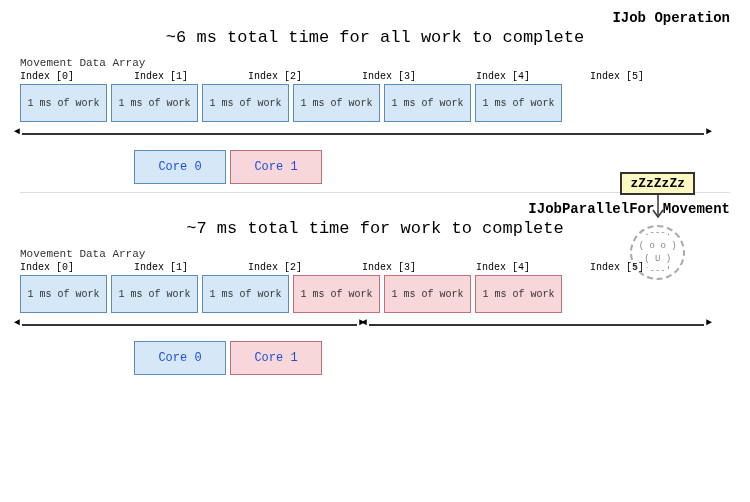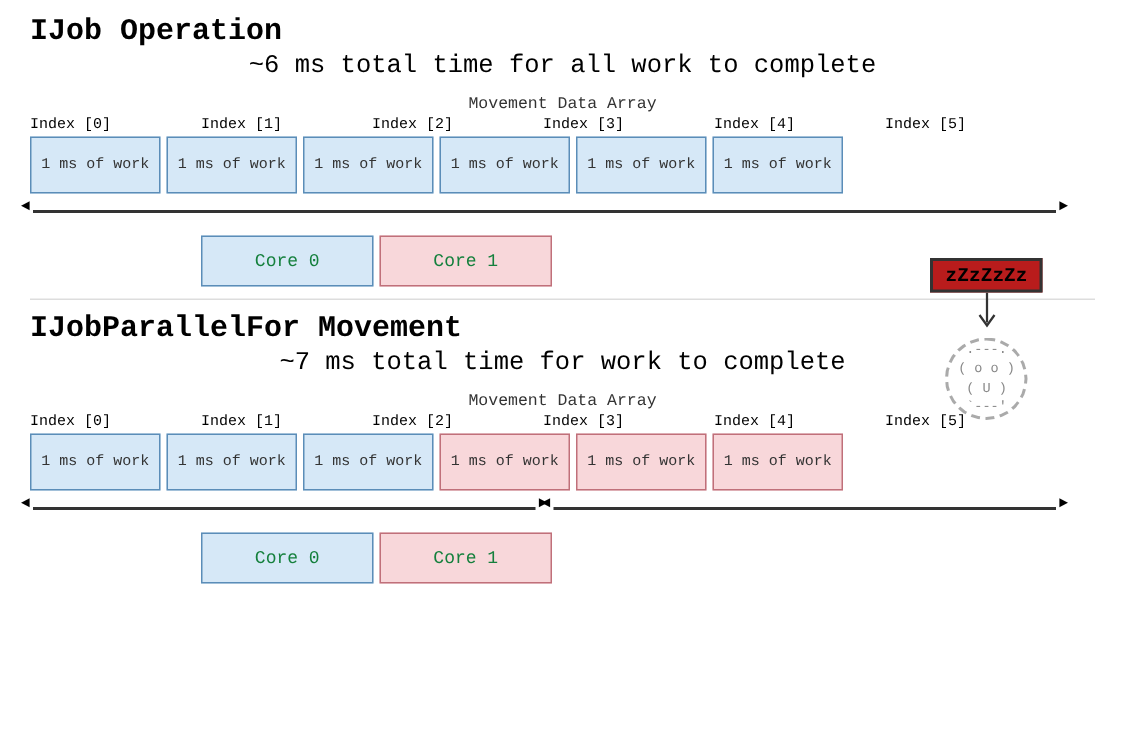--- a/index.html
+++ b/index.html
@@ -11,37 +11,36 @@
       font-size: 12px;
       overflow: hidden;
       position: relative;
     }
 
     .diagram-container {
       padding: 10px 20px;
     }
 
     .section-title {
-      text-align: left;
+      text-align: right;
       font-weight: bold;
-      font-size: 20px;
+      font-size: 14px;
       margin-bottom: 2px;
     }
 
     .section-subtitle {
       text-align: center;
       font-size: 17px;
       margin-bottom: 10px;
     }
 
     .label-row {
       font-size: 11px;
       margin-bottom: 2px;
       color: #333;
-      text-align: center;
     }
 
     .index-row {
       display: flex;
       gap: 4px;
       font-size: 10px;
       margin-bottom: 2px;
       align-items: center;
     }
 
@@ -150,29 +149,29 @@
 
     .cores-row {
       display: flex;
       gap: 4px;
       margin-top: 4px;
       margin-bottom: 6px;
       padding-left: 114px;
     }
 
     .core-cell {
-      width: 115px;
+      width: 92px;
       height: 34px;
       border: 1.5px solid #5b8db8;
       background: #d6e8f7;
       display: flex;
       align-items: center;
       justify-content: center;
       font-size: 12px;
-      color: #15803d;
+      color: #1d4ed8;
     }
 
     .core-cell.pink {
       background: #f8d7da;
       border-color: #c0707a;
     }
 
     
     .zzz-area {
       position: absolute;
@@ -181,21 +180,21 @@
       display: flex;
       flex-direction: column;
       align-items: center;
     }
 
     .zzz-box {
       border: 2px solid #333;
       padding: 2px 8px;
       font-size: 13px;
       font-weight: bold;
-      background: #b91c1c;
+      background: #fef9c3;
       font-family: 'Courier New', Courier, monospace;
     }
 
     .sleeping-figure {
       width: 55px;
       height: 55px;
       border: 2px dashed #aaa;
       border-radius: 50%;
       display: flex;
       align-items: center;

